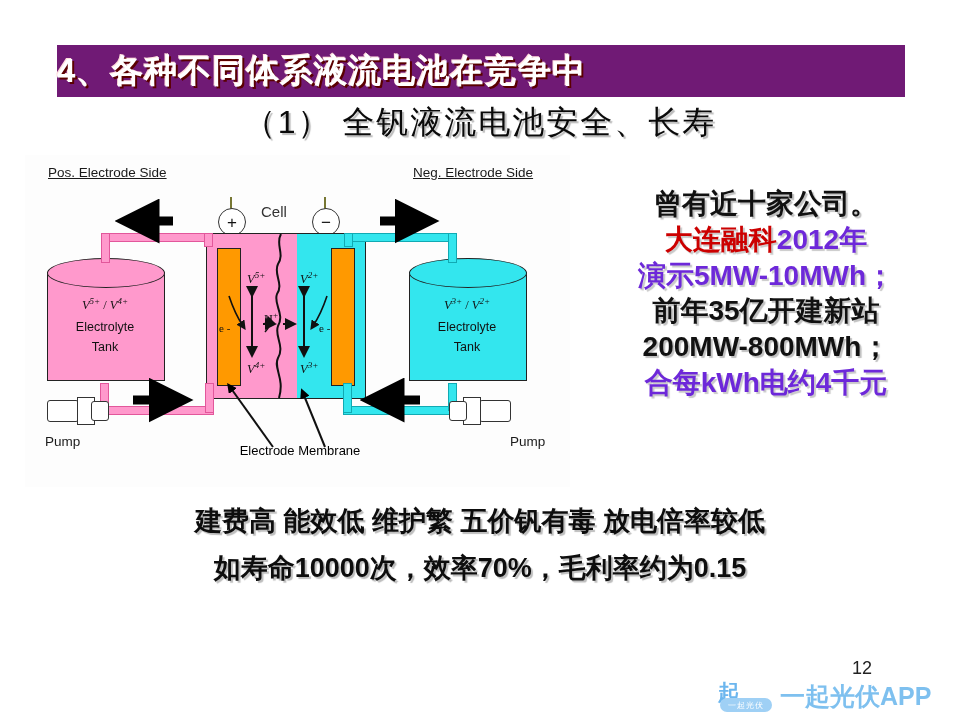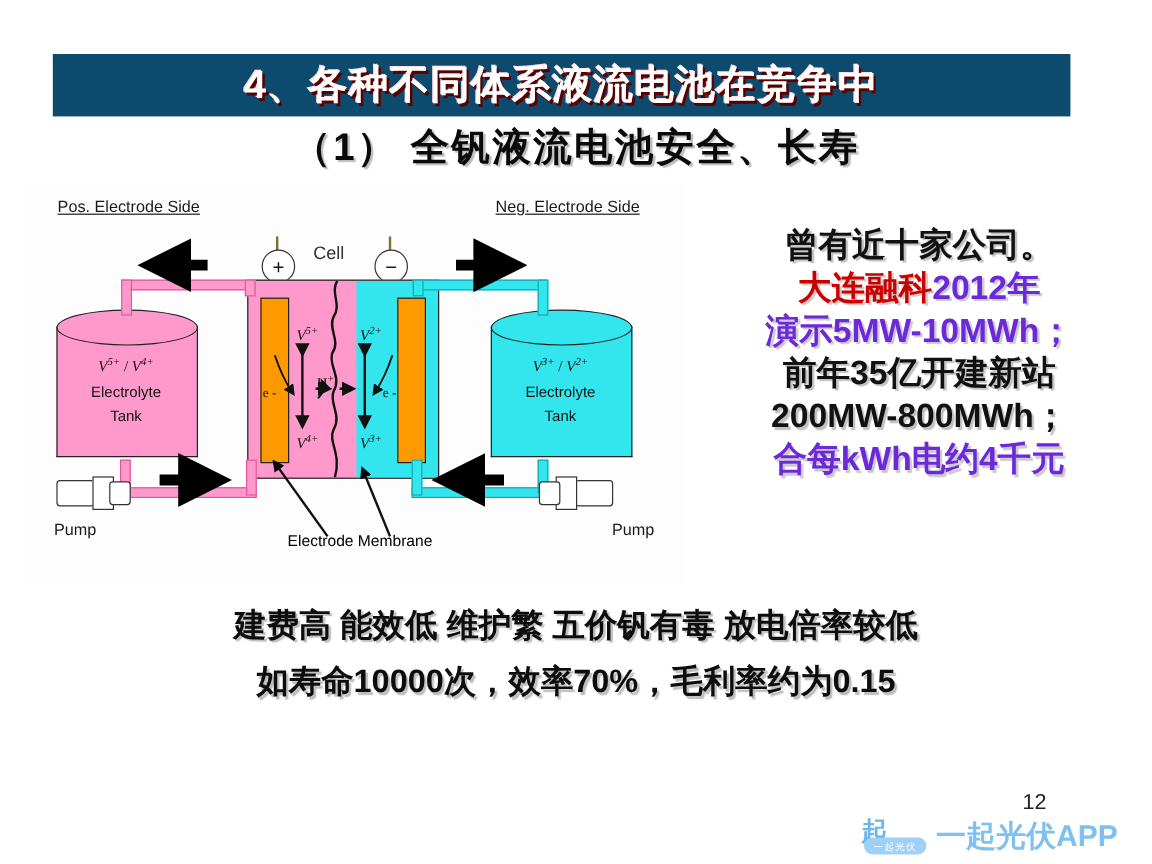--- a/index.html
+++ b/index.html
@@ -6,32 +6,32 @@
   body{
     width:960px;height:720px;
     background:#ffffff;
     font-family:"Liberation Sans","DejaVu Sans",sans-serif;
     overflow:hidden;position:relative;
   }
   .slide{position:absolute;inset:0;background:#fff;}
 
   
   .title-bar{
-    position:absolute;left:44px;top:45px;width:848px;height:52px;
-    background:#0c4a6e;
-    display:flex;align-items:center;justify-content:center;
+    position:absolute;left:57px;top:45px;width:848px;height:52px;
+    background:#701a75;
+    display:flex;align-items:center;justify-content:flex-start;
   }
   .title-bar-text{
     font-size:33px;font-weight:bold;color:#ffffff;
     letter-spacing:1px;white-space:nowrap;
     text-shadow:2px 2px 0 #5a0000, -1px -1px 0 #ffdddd;
   }
   .subtitle{
     position:absolute;left:0;top:101px;width:960px;
-    text-align:center;font-size:32px;font-weight:bold;color:#0a0a0a;
+    text-align:center;font-size:32px;font-weight:normal;color:#0a0a0a;
     letter-spacing:2px;white-space:nowrap;
     text-shadow:2px 2px 1px #bbbbbb;
   }
 
   
   .diagram{
     position:absolute;left:25px;top:155px;width:545px;height:332px;
     background:#fdfdfd;overflow:hidden;
   }
   .dg-label{

